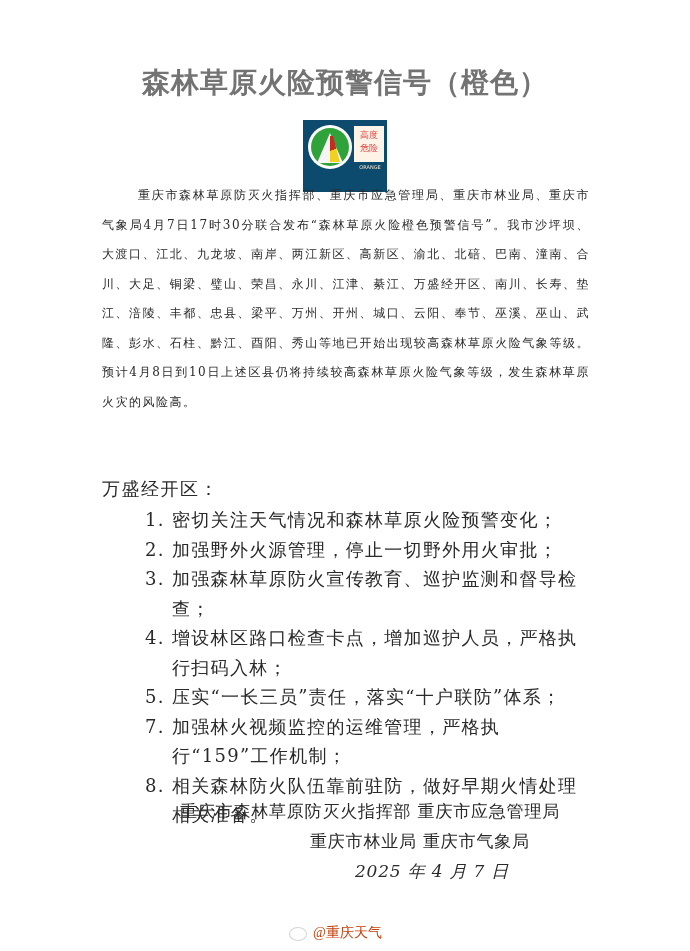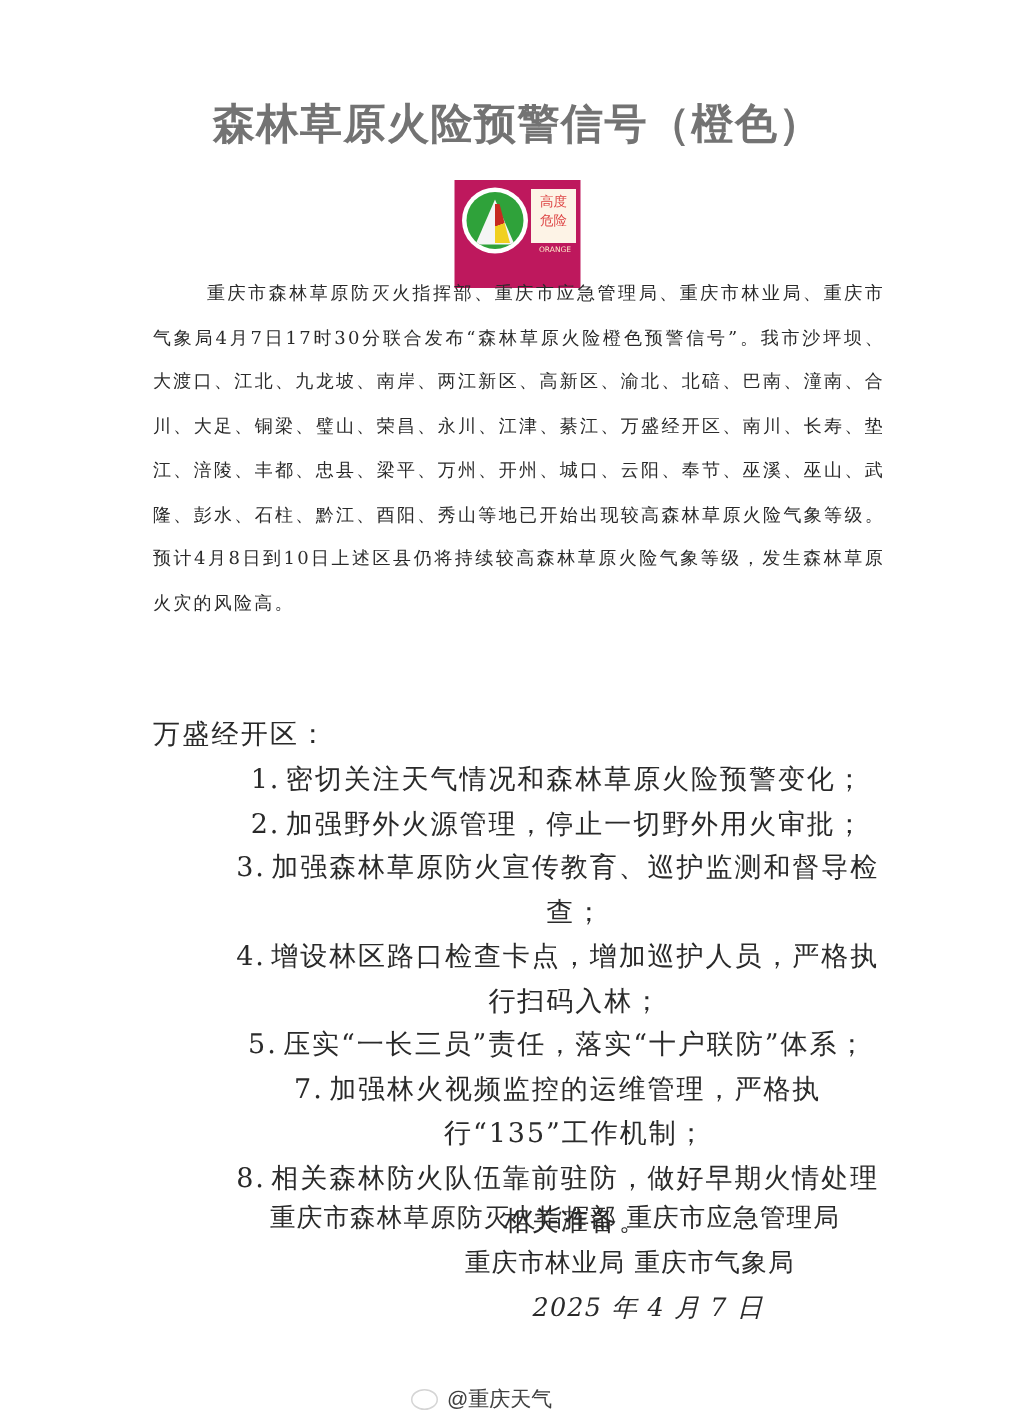--- a/index.html
+++ b/index.html
@@ -1,21 +1,21 @@
 <!DOCTYPE html>
 <html><head>
 <meta charset="utf-8">
 <style>
   html, body { margin: 0; padding: 0; background: #ffffff; }
   body { width: 690px; height: 951px; position: relative; overflow: hidden;
          font-family: "DejaVu Serif", "Liberation Serif", serif; color: #2a2a2a; }
   .title { position: absolute; left: 0; width: 690px; top: 64px; text-align: center;
            font-size: 28px; font-weight: bold; color: #737373; letter-spacing: 1px; }
   .badge { position: absolute; left: 303px; top: 120px; width: 84px; height: 72px;
-           background: #be185d; }
+           background: #0c4a6e; }
   .badge .circle { position: absolute; left: 5px; top: 5px; width: 44px; height: 44px;
            border-radius: 50%; background: #ffffff; }
   .badge .circle-inner { position: absolute; left: 3px; top: 3px; width: 38px; height: 38px;
            border-radius: 50%; background: #2fa23a; overflow: hidden; }
   .badge .mountain { position: absolute; left: 6px; top: 5px; width: 0; height: 0;
            border-left: 13px solid transparent; border-right: 13px solid transparent;
            border-bottom: 30px solid #f5f5f5; }
   .badge .mountain-red { position: absolute; left: 19px; top: 8px; width: 10px; height: 26px;
            background: linear-gradient(160deg, #c62b20 0%, #c62b20 50%, #f0d020 51%); 
            clip-path: polygon(0 0, 30% 0, 100% 100%, 0 100%); }
@@ -23,29 +23,29 @@
            background: #fdf3e6; }
   .badge .label { position: absolute; left: 2px; top: 3px; width: 26px; font-size: 9px;
            line-height: 13px; color: #d44; text-align: center; font-family: "DejaVu Sans", sans-serif; }
   .badge .sub { position: absolute; left: 52px; top: 44px; width: 30px; font-size: 5px;
            color: #fde7c8; text-align: center; font-family: "DejaVu Sans", sans-serif; }
   .para { position: absolute; left: 102px; width: 488px; font-size: 12px; line-height: 29.5px;
           text-align: justify; letter-spacing: 1.5px; }
   .para.body { top: 181px; text-indent: 36px; }
   .heading { position: absolute; left: 102px; top: 477px; font-size: 18px; letter-spacing: 1.5px; }
   .list { position: absolute; left: 145px; top: 505px; width: 450px; margin: 0; padding: 0; list-style: none;
-          font-size: 18px; line-height: 29.5px; letter-spacing: 1.3px; text-align: center; }
+          font-size: 18px; line-height: 29.5px; letter-spacing: 1.3px; }
   .list li { padding-left: 27px; text-indent: -27px; }
   .list .num { display: inline-block; width: 27px; text-indent: 0; }
   .sign { position: absolute; font-size: 17px; letter-spacing: 0.8px; }
   .sign.l1 { left: 180px; top: 800px; }
   .sign.l2 { left: 310px; top: 830px; }
   .sign.l3 { left: 355px; top: 860px; font-style: italic; }
-  .watermark { position: absolute; left: 274px; top: 924px; font-size: 14px; color: #404040;
-               font-family: Liberation Sans, sans-serif; }
+  .watermark { position: absolute; left: 289px; top: 924px; font-size: 14px; color: #c2410c;
+               font-family: Liberation Serif, serif; }
   .watermark .wb { display: inline-block; width: 16px; height: 12px; border: 1.5px solid #d5d5d5;
                    border-radius: 50%; margin-right: 6px; vertical-align: middle; }
 </style>
 </head>
 <body>
 
 <div>
   <div class="title">森林草原火险预警信号（橙色）</div>
 
   <div class="badge">
@@ -67,21 +67,21 @@
   <div class="para body">重庆市森林草原防灭火指挥部、重庆市应急管理局、重庆市林业局、重庆市气象局4月7日17时30分联合发布“森林草原火险橙色预警信号”。我市沙坪坝、大渡口、江北、九龙坡、南岸、两江新区、高新区、渝北、北碚、巴南、潼南、合川、大足、铜梁、璧山、荣昌、永川、江津、綦江、万盛经开区、南川、长寿、垫江、涪陵、丰都、忠县、梁平、万州、开州、城口、云阳、奉节、巫溪、巫山、武隆、彭水、石柱、黔江、酉阳、秀山等地已开始出现较高森林草原火险气象等级。预计4月8日到10日上述区县仍将持续较高森林草原火险气象等级，发生森林草原火灾的风险高。</div>
 
   <div class="heading">万盛经开区：</div>
 
   <ul class="list">
     <li><span class="num">1.</span><span>密切关注天气情况和森林草原火险预警变化；</span></li>
     <li><span class="num">2.</span><span>加强野外火源管理，停止一切野外用火审批；</span></li>
     <li><span class="num">3.</span><span>加强森林草原防火宣传教育、巡护监测和督导检查；</span></li>
     <li><span class="num">4.</span><span>增设林区路口检查卡点，增加巡护人员，严格执行扫码入林；</span></li>
     <li><span class="num">5.</span><span>压实“一长三员”责任，落实“十户联防”体系；</span></li>
-    <li><span class="num">7.</span><span>加强林火视频监控的运维管理，严格执行“135”工作机制；</span></li>
+    <li><span class="num">7.</span><span>加强林火视频监控的运维管理，严格执行“159”工作机制；</span></li>
     <li><span class="num">8.</span><span>相关森林防火队伍靠前驻防，做好早期火情处理相关准备。</span></li>
   </ul>
 
   <div class="sign l1">重庆市森林草原防灭火指挥部 重庆市应急管理局</div>
   <div class="sign l2">重庆市林业局 重庆市气象局</div>
   <div class="sign l3">2025 年 4 月 7 日</div>
 
   <div class="watermark">
     <span class="wb"></span><span>@重庆天气</span>
   </div>

